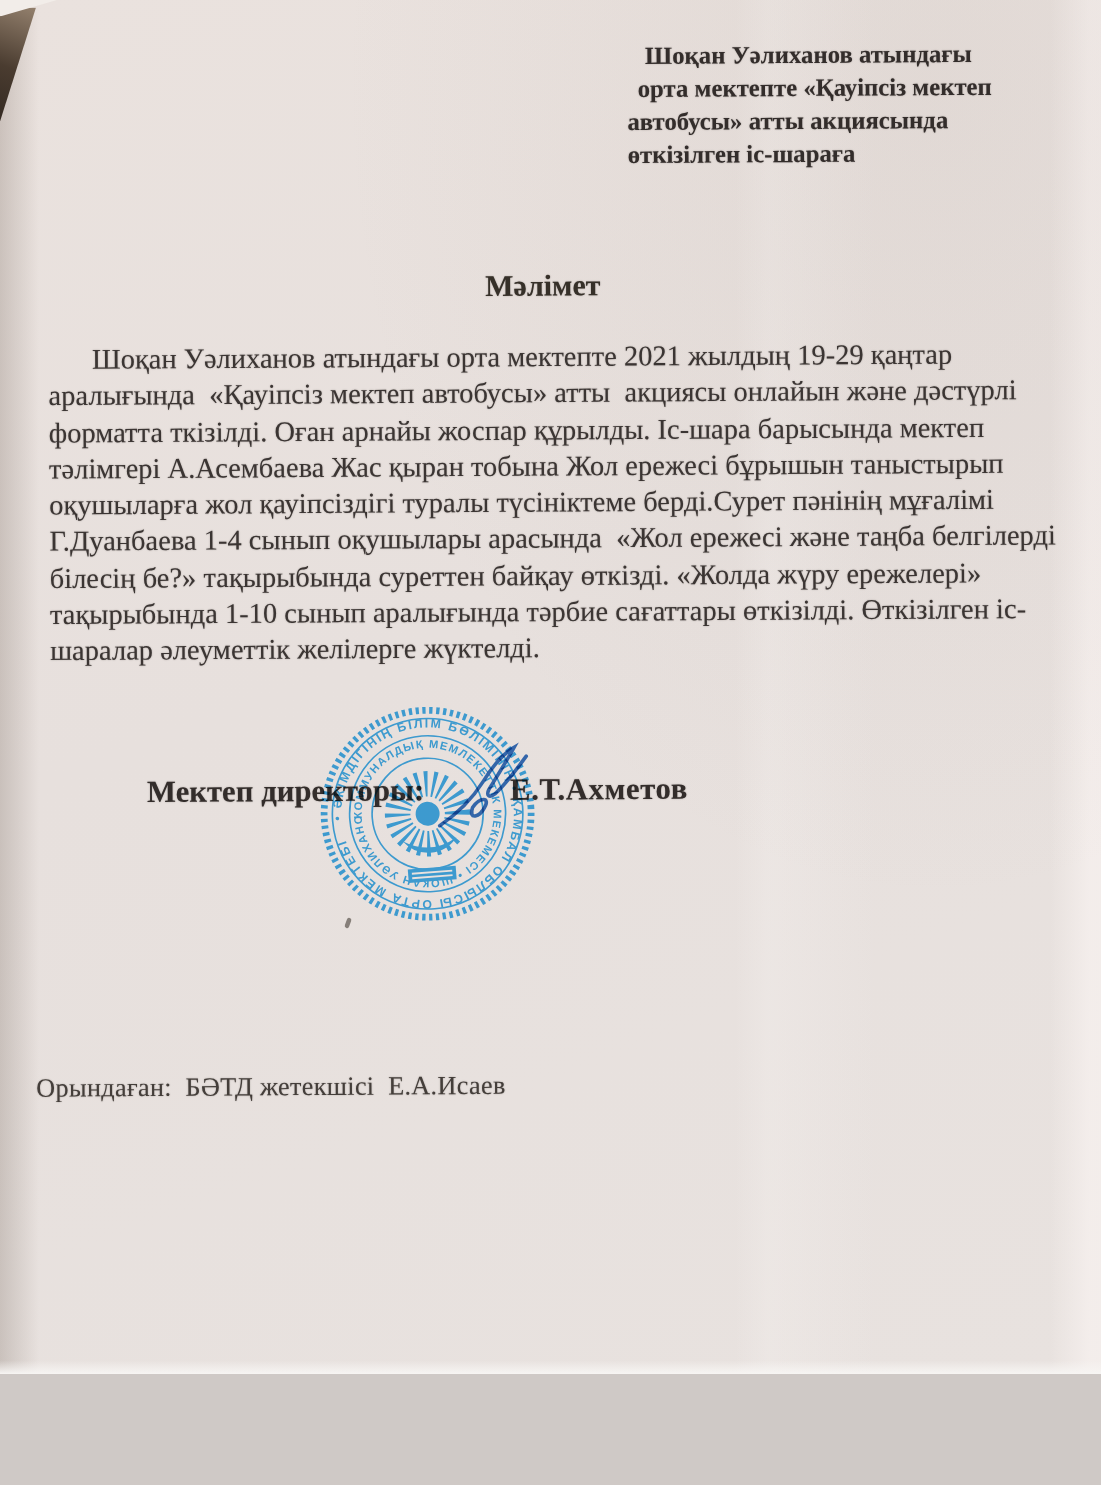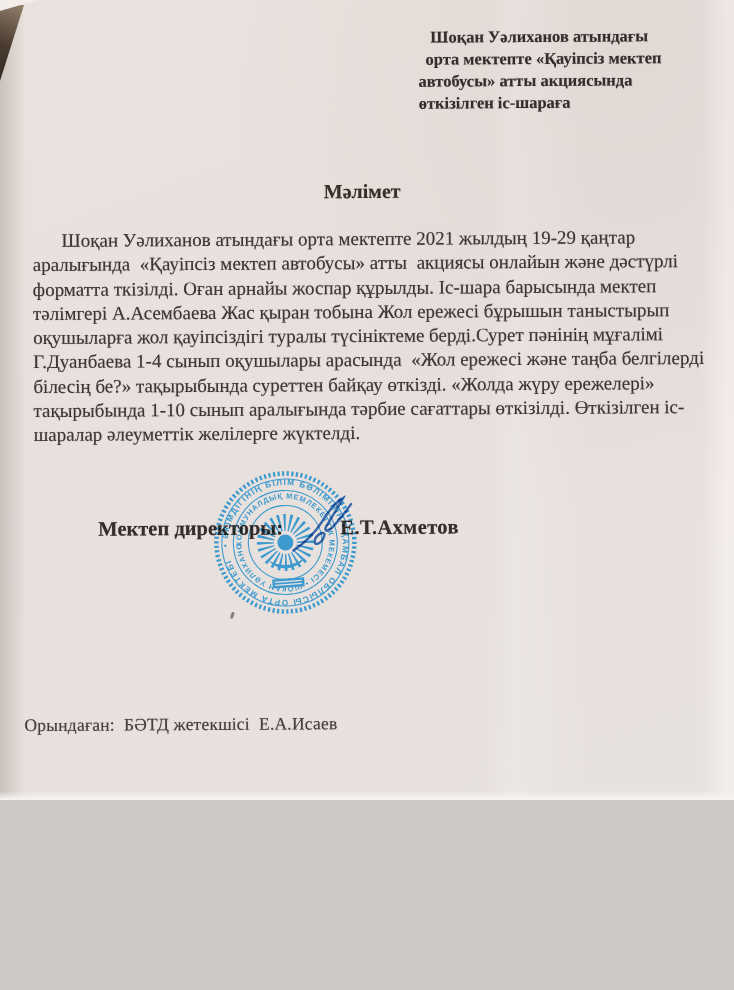--- a/index.html
+++ b/index.html
@@ -1,17 +1,17 @@
 <!DOCTYPE html>
 <html><head>
 <meta charset="utf-8">
 <style>
   html,body{margin:0;padding:0;background:#cfc9c6;}
   .photo{
-    position:relative;width:734px;height:800px;overflow:hidden;
+    position:relative;width:734px;height:916px;overflow:hidden;
     font-family:"Liberation Serif","DejaVu Serif",serif;
     color:#3b3533;
     background:
       radial-gradient(ellipse at 85% 6%, rgba(160,145,135,.10), transparent 45%),
       linear-gradient(to right, rgba(96,80,68,.22) 0px, rgba(96,80,68,0) 26px),
       linear-gradient(to right, transparent 490px, rgba(246,242,240,.30) 512px, rgba(246,242,240,0) 585px),
       linear-gradient(to right, rgba(244,238,236,0) 700px, rgba(247,241,239,.75) 726px),
       linear-gradient(160deg,#eae2de 0%, #e7e0dd 45%, #e8e2df 100%);
   }
   .photo::after{

